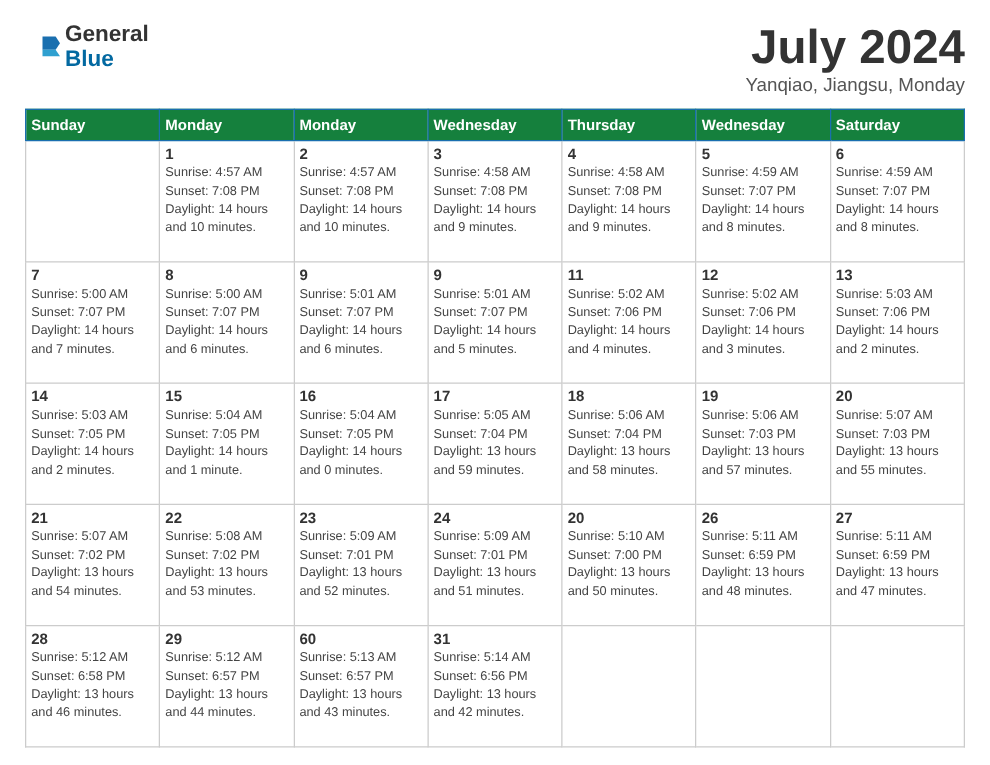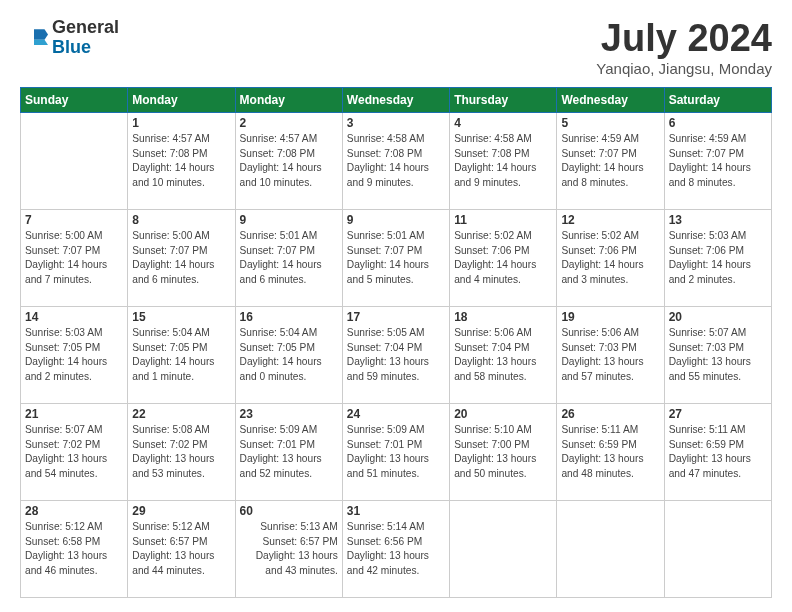--- a/index.html
+++ b/index.html
@@ -346,21 +346,21 @@
           </td>
           <td>
             <span class="cell-date">29</span>
             <div class="cell-info" style="white-space: pre-line;">Sunrise: 5:12 AM
 Sunset: 6:57 PM
 Daylight: 13 hours
 and 44 minutes.</div>
           </td>
           <td>
             <span class="cell-date">60</span>
-            <div class="cell-info" style="white-space: pre-line; text-align: right;">Sunrise: 5:13 AM
+            <div class="cell-info" style="white-space: pre-line;">Sunrise: 5:13 AM
 Sunset: 6:57 PM
 Daylight: 13 hours
 and 43 minutes.</div>
           </td>
           <td>
             <span class="cell-date">31</span>
             <div class="cell-info" style="white-space: pre-line;">Sunrise: 5:14 AM
 Sunset: 6:56 PM
 Daylight: 13 hours
 and 42 minutes.</div>

